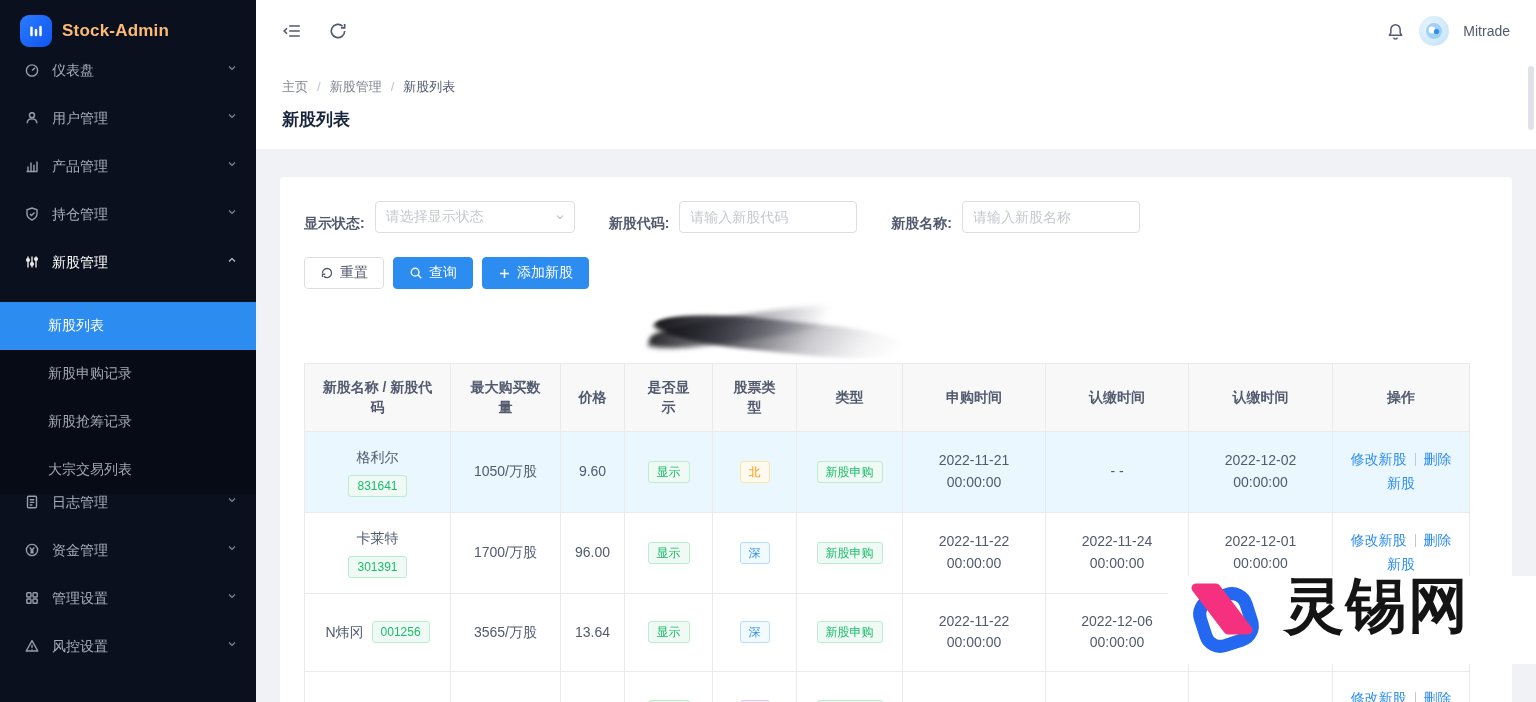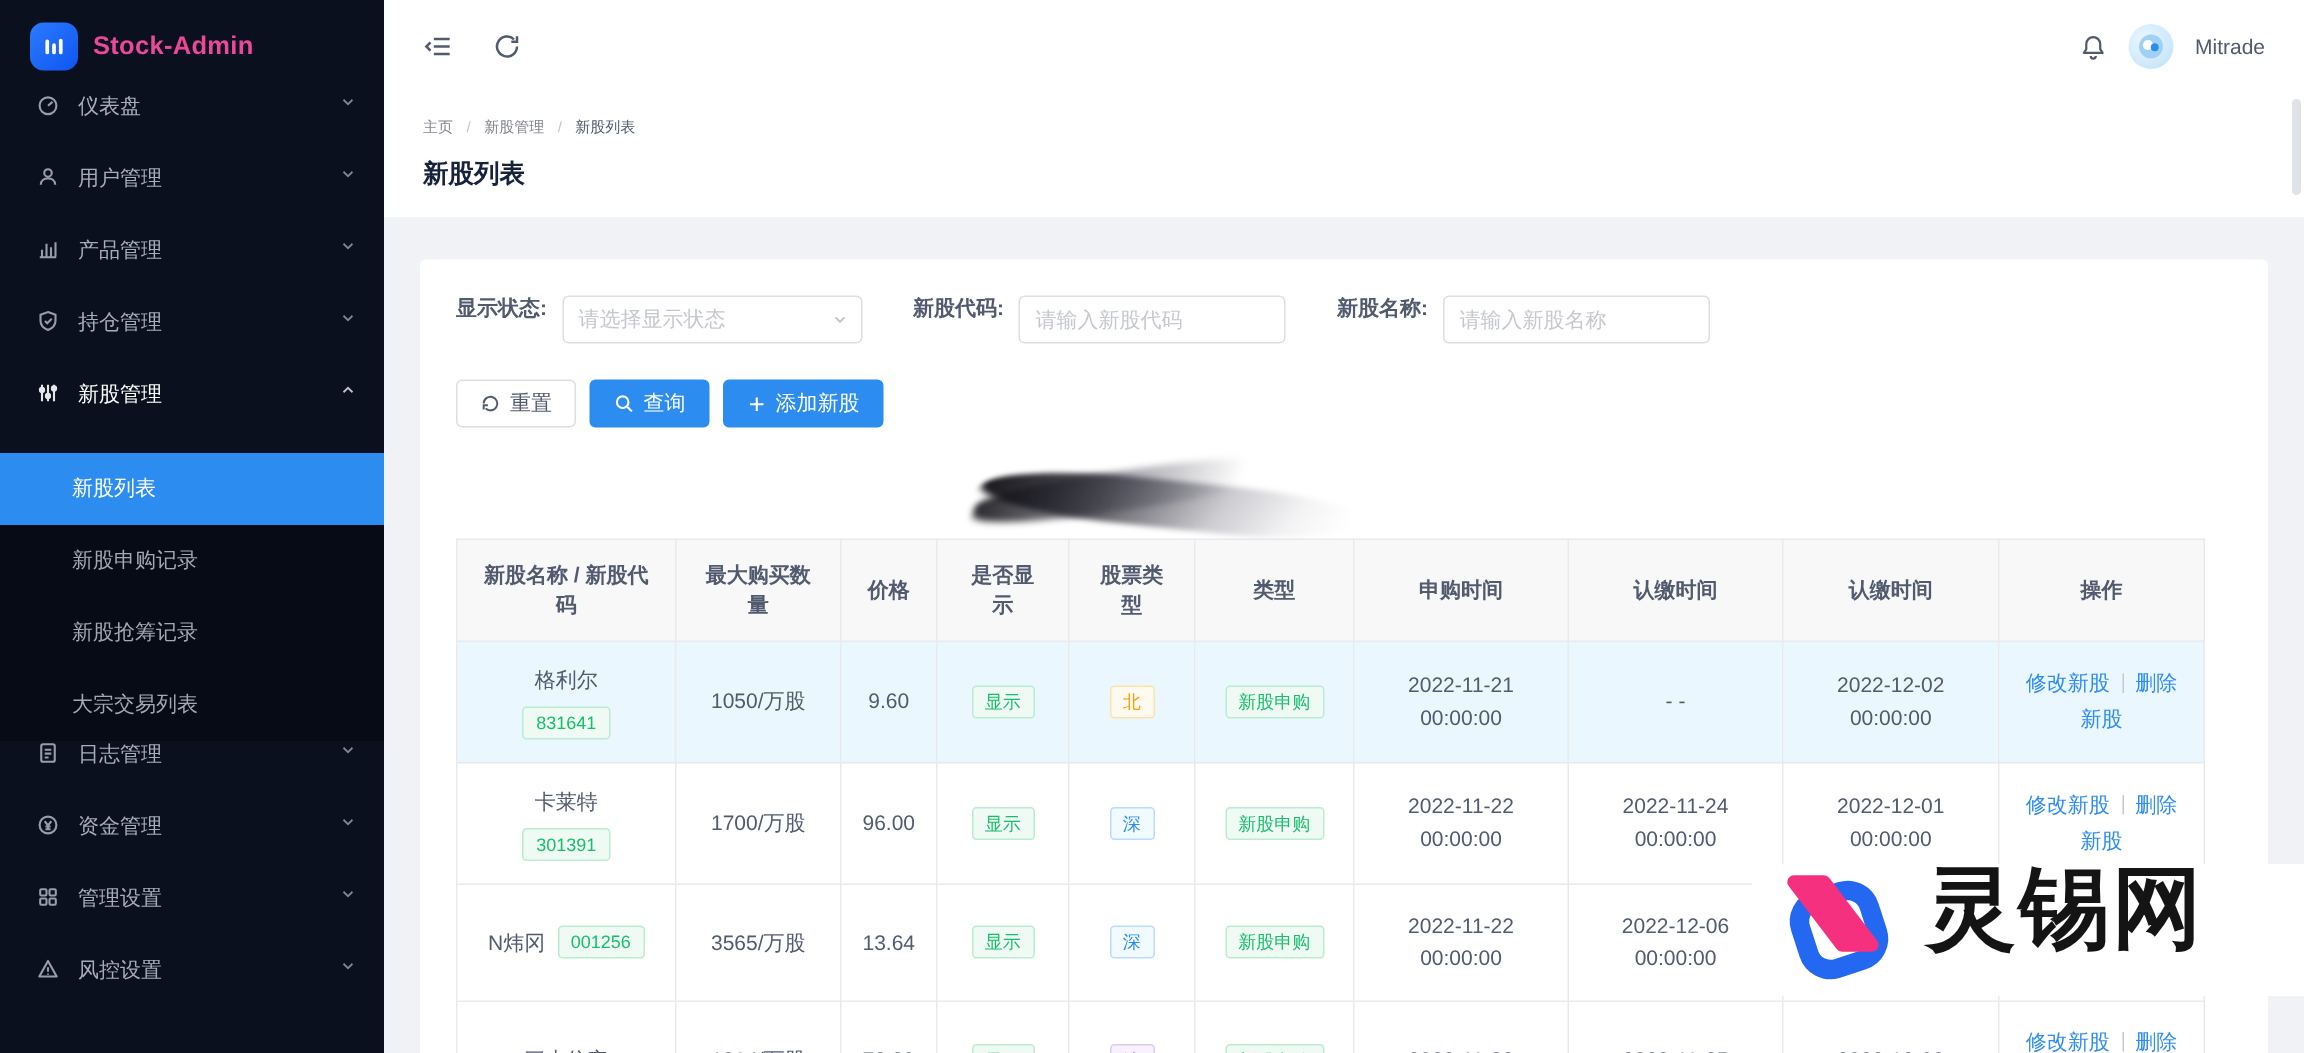--- a/index.html
+++ b/index.html
@@ -4,52 +4,52 @@
 <style>
 *{margin:0;padding:0;box-sizing:border-box}
 html,body{width:1536px;height:702px;overflow:hidden}
 body{font-family:"Liberation Sans","DejaVu Sans",sans-serif;background:#f0f2f5;color:#515a6e;position:relative}
 .layout{display:flex;width:100%;height:100%}
 
 
 .sidebar{width:256px;min-width:256px;height:702px;background:#0a101e;overflow:hidden}
 .logo{height:62px;display:flex;align-items:center;padding-left:20px;gap:10px;cursor:default}
 .logo-badge{width:32px;height:32px;border-radius:9px;background:linear-gradient(135deg,#2b7bff,#0f55f0);display:flex;align-items:center;justify-content:center;flex:none}
-.logo-text{color:#ec4899;font-size:17px;font-weight:700;letter-spacing:.2px}
+.logo-text{color:#fdba74;font-size:17px;font-weight:700;letter-spacing:.2px}
 .menu-item{display:flex;align-items:flex-start;height:48px;padding:0 18px 0 24px;color:#a8aeb9;font-size:14px;cursor:pointer}
 .menu-item .mi-label{flex:1;margin-left:12px}
 .menu-item.expanded{color:#fff}
 .mi-icon{flex:none;opacity:.9}
 .chev{flex:none;opacity:.75}
 .chev.up{transform:rotate(180deg)}
 .submenu{background:#060b15}
 .submenu-item{display:flex;align-items:center;height:48px;padding-left:48px;color:#a2a9b4;font-size:14px;cursor:pointer}
 .submenu-item.active{background:#2d8cf0;color:#fff}
 
 
 .main{flex:1;display:flex;flex-direction:column;min-width:0}
 .topbar{height:62px;background:#fff;display:flex;align-items:center;padding:0 26px;gap:26px}
 .icon-btn{background:none;border:none;color:#515a6e;cursor:pointer;display:flex;align-items:center}
 .topbar-right{margin-left:auto;display:flex;align-items:center;gap:14px}
 .avatar{width:30px;height:30px;border-radius:50%;background:radial-gradient(circle at 35% 35%,#eaf6ff,#bfe0f8);display:flex;align-items:center;justify-content:center;cursor:pointer;flex:none}
 .user-name{font-size:14px;color:#515a6e}
 
 .page-head{background:#fff;padding:16px 26px 18px}
-.breadcrumb{display:flex;align-items:flex-start;font-size:10px;color:#80848f}
+.breadcrumb{display:flex;align-items:flex-start;font-size:13px;color:#80848f}
 .crumb{cursor:pointer}
 .crumb:not(:last-child)::after{content:"/";margin:0 9px;color:#c0c4cc;cursor:default}
 .crumb.current{color:#515a6e;cursor:default}
 .page-title{margin-top:12px;font-size:17px;font-weight:700;color:#17233d}
 
 .content{flex:1;padding:28px 24px 0;background:#f0f2f5;min-height:0}
 .card{background:#fff;border-radius:4px;padding:24px;min-height:560px}
 
 
 .filters{display:flex;align-items:center;gap:34px;flex-wrap:nowrap}
-.fgroup{display:flex;align-items:flex-start}
+.fgroup{display:flex;align-items:flex-end}
 .flabel{font-size:14px;font-weight:700;color:#515a6e;margin-right:10px;white-space:nowrap}
 .select,.tinput{height:32px;border:1px solid #dcdee2;border-radius:4px;background:#fff;font-size:14px}
 .select{width:200px;display:flex;align-items:center;justify-content:space-between;padding:0 8px 0 10px;cursor:pointer}
 .select .ph{color:#c5c8ce}
 .tinput{width:178px;padding:0 10px;color:#515a6e;font-family:inherit}
 .tinput::placeholder{color:#c5c8ce}
 
 
 .btn-row{margin-top:24px;display:flex;align-items:flex-end;gap:9px}
 .btn{height:32px;border-radius:4px;font-size:14px;display:inline-flex;align-items:center;gap:6px;padding:0 15px;cursor:pointer;border:1px solid transparent;font-family:inherit}

